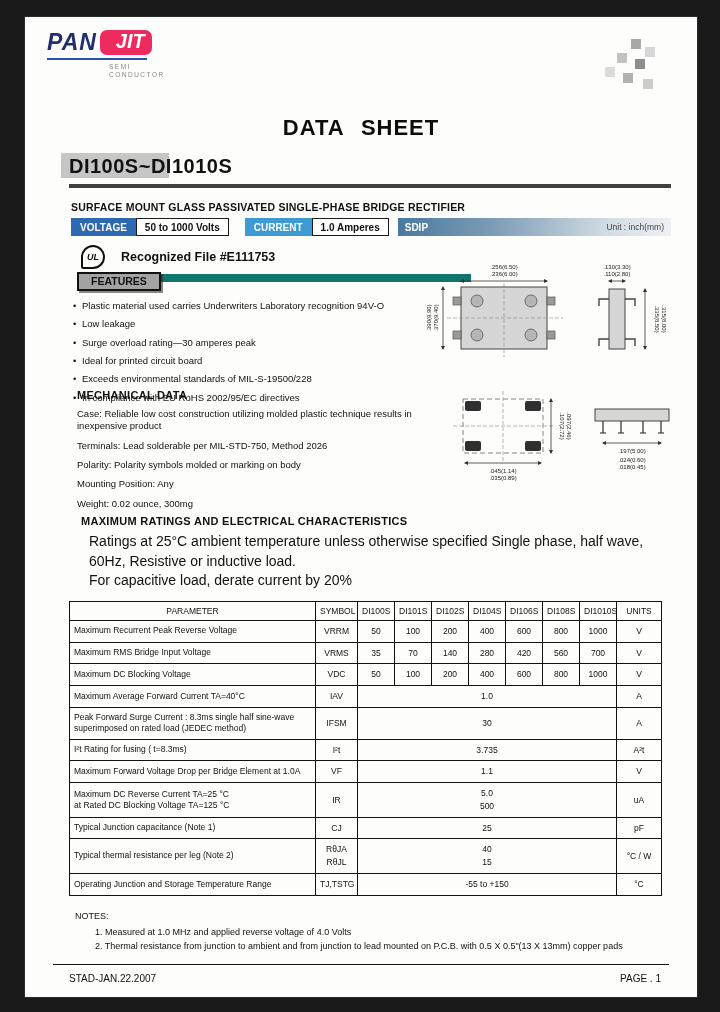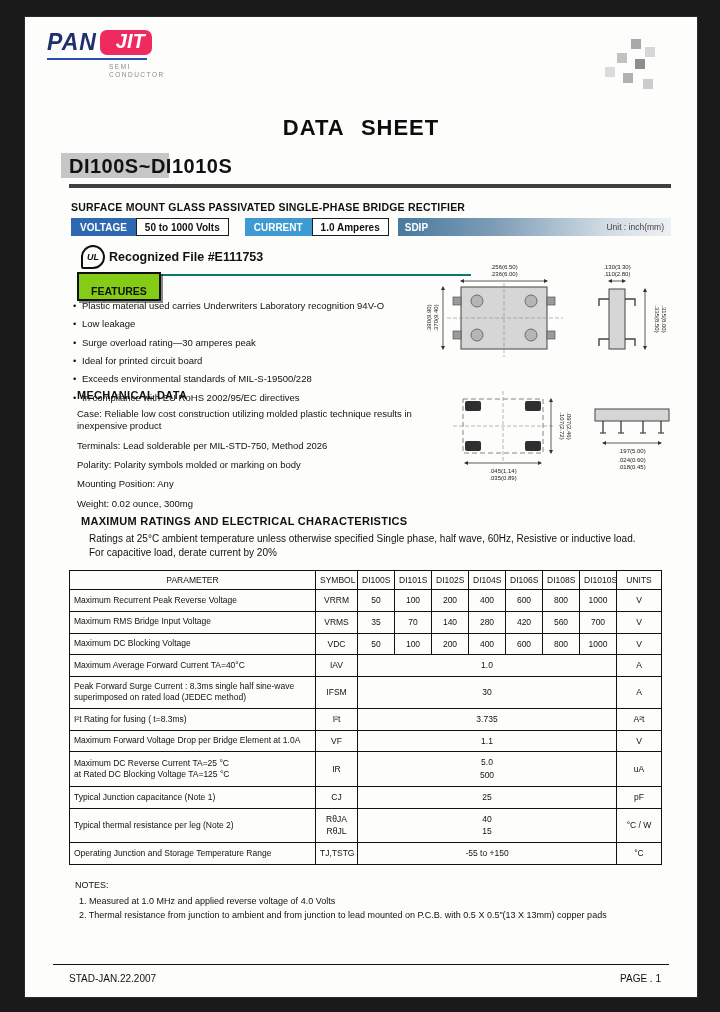--- a/index.html
+++ b/index.html
@@ -37,54 +37,54 @@
   .v-label{background:#2e68b0;}
   .c-label{background:#3e9ad2;margin-left:16px;}
   .boxval{display:flex;align-items:center;border:1px solid #1c1c1c;background:#fff;
           font-weight:bold;padding:0 8px;color:#111;}
   .sdip-bar{flex:1;margin-left:9px;display:flex;align-items:center;justify-content:space-between;
             padding:0 7px;font-weight:bold;color:#fff;
             background:linear-gradient(90deg,#49799f 0%,#7d9cb6 35%,#cfdae2 75%,#eef1f4 100%);}
   .unit-note{color:#444;font-weight:normal;font-size:8.5px;}
   
   .ul-row{position:absolute;top:228px;left:56px;width:390px;display:flex;align-items:center;
-          gap:4px;font-size:12.5px;font-weight:bold;border-bottom:2px solid #0f766e;padding-bottom:5px;}
+          gap:16px;font-size:12.5px;font-weight:bold;border-bottom:8px solid #0f766e;padding-bottom:5px;}
   .ul-badge{width:20px;height:20px;border:2px solid #111;border-radius:50% 50% 50% 2px;
             display:flex;align-items:center;justify-content:center;
             font-size:9px;font-weight:bold;font-style:italic;flex:0 0 auto;}
   
-  .features-box{position:absolute;top:255px;left:52px;border:2px solid #111;background:#84cc16;
-                padding:11px 12px 2px 12px;font-size:10.5px;font-weight:bold;
+  .features-box{position:absolute;top:255px;left:52px;border:2px solid #111;background:#a3a3a3;
+                padding:1px 12px 2px 12px;font-size:10.5px;font-weight:bold;
                 box-shadow:2px 2px 0 rgba(40,40,40,.55);}
   .features-list{position:absolute;top:283px;left:48px;width:345px;margin:0;padding:0;
                  list-style:none;font-size:9.5px;line-height:1.3;}
   .features-list li{position:relative;padding-left:9px;margin-bottom:6px;}
   .features-list li::before{content:"\2022";position:absolute;left:0;top:0;}
   
   .mech-title{position:absolute;top:372px;left:52px;font-size:11px;font-weight:bold;letter-spacing:0.3px;}
   .mech-list{position:absolute;top:391px;left:52px;width:345px;font-size:9.5px;line-height:1.3;}
   .mech-list .mech-line{margin-bottom:7px;}
   
   .diagram{position:absolute;left:398px;top:244px;width:264px;height:250px;}
   .diagram svg{width:100%;height:100%;display:block;}
   .dim-text{font-family:"Liberation Sans",sans-serif;font-size:6px;fill:#222;}
   
   .char-block{position:absolute;top:498px;left:44px;right:36px;}
   .char-title{font-size:11px;font-weight:bold;letter-spacing:0.3px;margin-left:12px;}
-  .char-intro{font-size:10px;margin:5px 0 10px 20px;line-height:1.4;}
+  .char-intro{font-size:14px;margin:5px 0 10px 20px;line-height:1.4;}
   table.ratings-table{border-collapse:collapse;table-layout:fixed;width:592px;font-size:8.5px;}
   .ratings-table th,.ratings-table td{border:1px solid #111;padding:4px 4px;vertical-align:middle;}
   .ratings-table th{font-weight:normal;text-align:center;font-size:8.5px;}
   .ratings-table td.param{text-align:left;white-space:pre-line;line-height:1.35;}
   .ratings-table td.sym,.ratings-table td.val,.ratings-table td.unit{
       text-align:center;white-space:pre-line;line-height:1.5;}
   
   .notes{margin-top:14px;font-size:9px;line-height:1.55;margin-left:6px;}
   .notes-title{font-weight:normal;margin-bottom:2px;}
-  .notes .note-line{margin-left:4px;}
+  .notes .note-line{margin-left:20px;}
   
   .footer-line{position:absolute;left:28px;right:28px;bottom:32px;border-top:1.5px solid #111;}
   .footer{position:absolute;left:44px;right:36px;bottom:13px;display:flex;
           justify-content:space-between;font-size:10px;color:#111;}
 </style>
 </head>
 <body>
 
 <div class="page">
 

